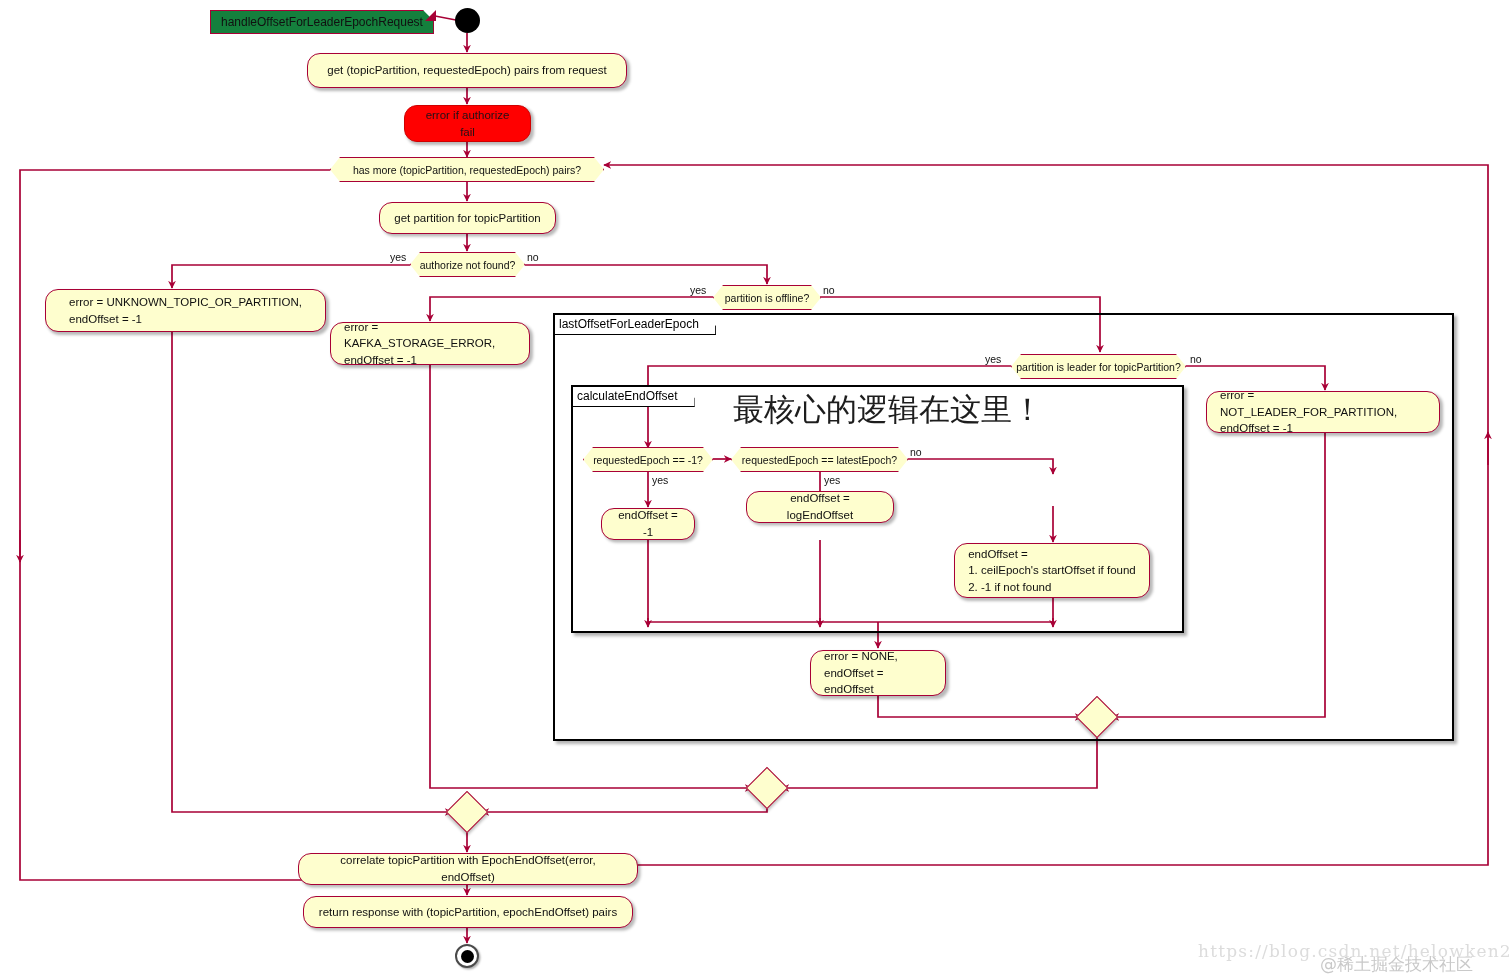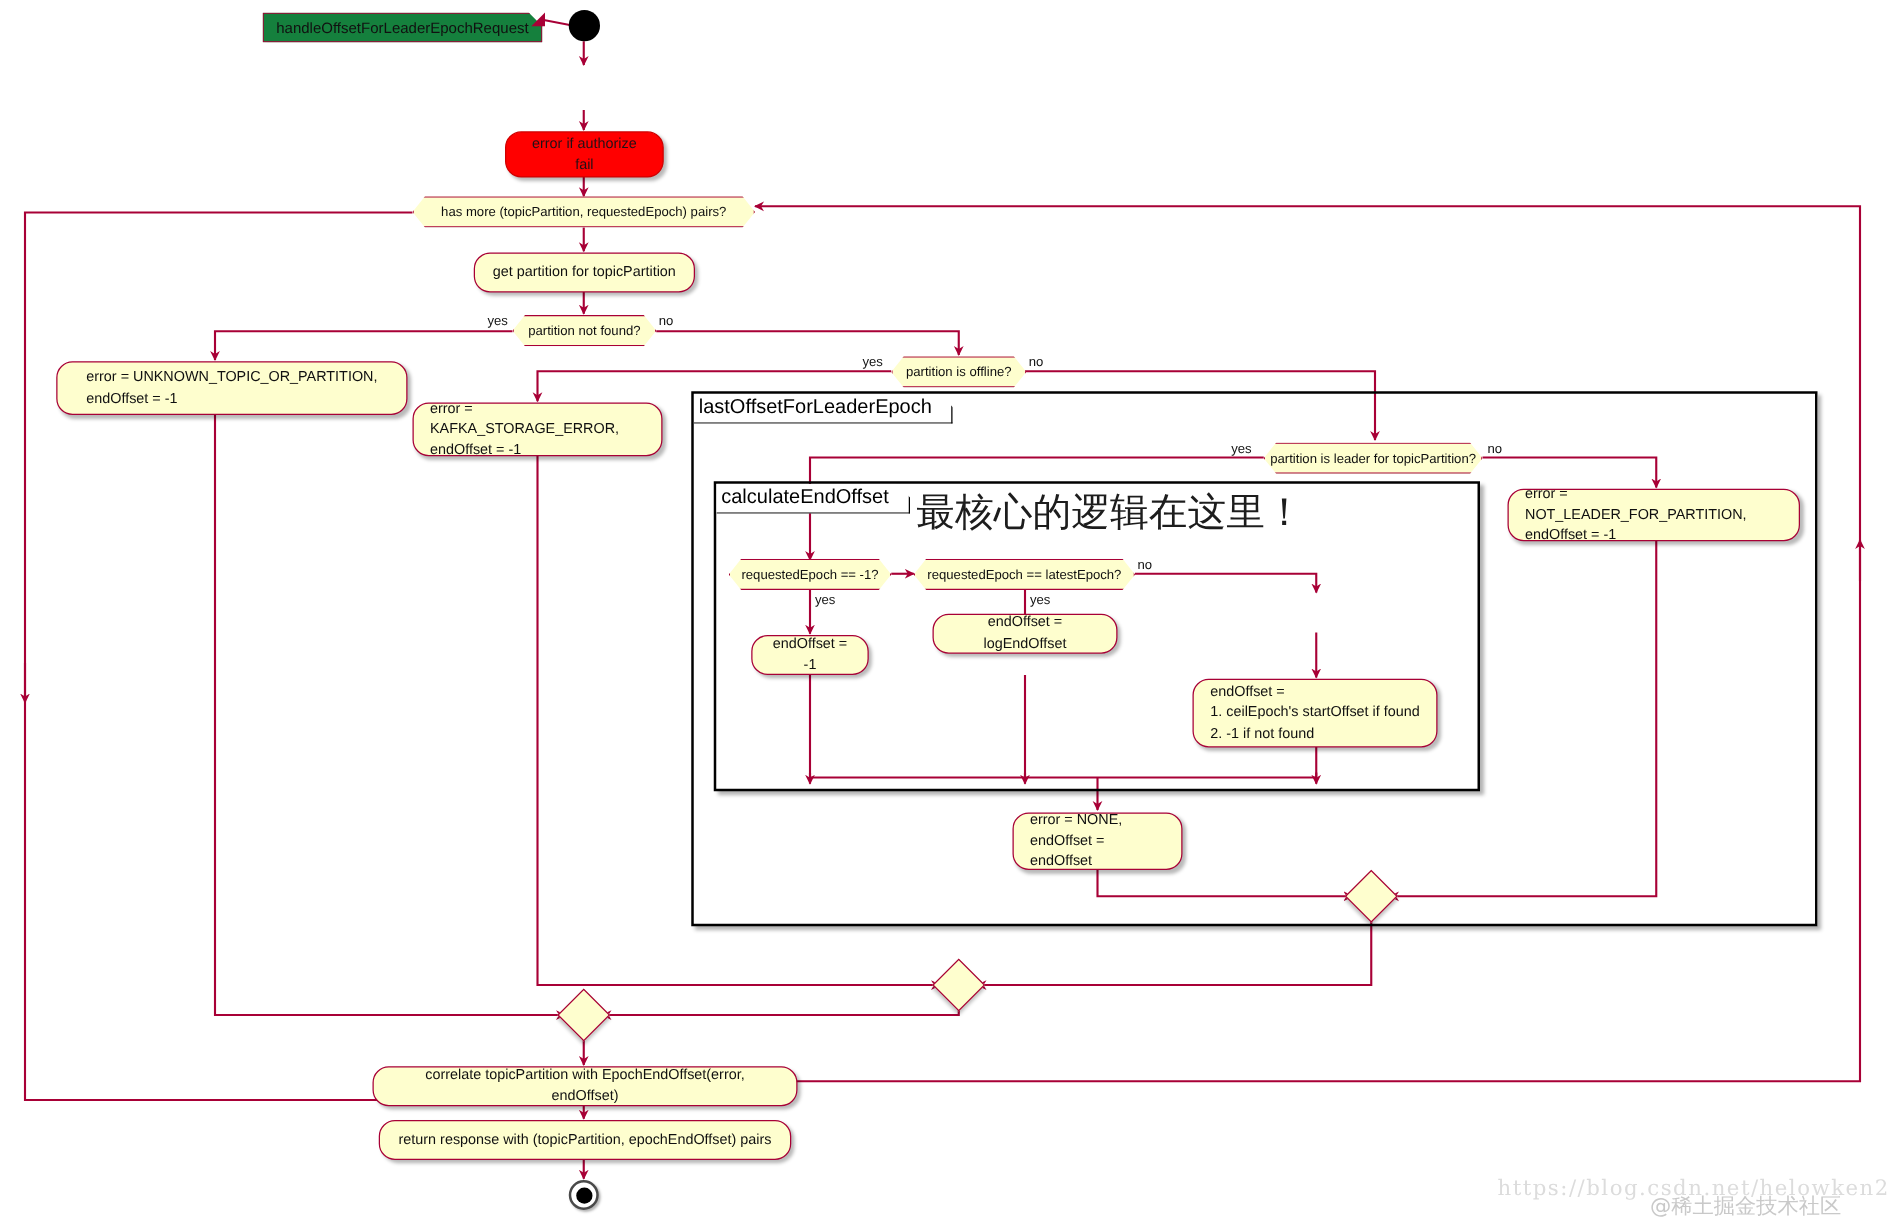--- a/index.html
+++ b/index.html
@@ -40,21 +40,21 @@
   .end-circle i{display:block;width:13px;height:13px;border-radius:50%;background:#000;}
 
   
   .partition{
     border:2.4px solid #000000;background:transparent;
     box-shadow:3px 3px 3px rgba(0,0,0,.30);
   }
   .partition-label{
     position:absolute;background:#ffffff;border:1.6px solid #000;
     border-top:none;border-left:none;
-    font-size:16px;color:#000;padding:2px 16px 3px 4px;white-space:nowrap;
+    font-size:12px;color:#000;padding:2px 16px 3px 4px;white-space:nowrap;
     clip-path:polygon(0 0,calc(100% - 11px) 0,100% 11px,100% 100%,0 100%);
   }
   .partition-title{
     position:absolute;font-size:31px;color:#1d1d1d;white-space:nowrap;
     font-family:"DejaVu Sans","Liberation Sans",sans-serif;font-weight:500;
   }
 
   
   .note{
     position:absolute;background:#15803d;border:1.6px solid #A80036;
@@ -158,28 +158,29 @@
     </g>
   </svg>
 
   <div class="note" style="left:210px;top:10px;">handleOffsetForLeaderEpochRequest</div>
   <div class="note-fold" style="left:425px;top:10px;"></div>
   <svg style="position:absolute;left:435px;top:14px;width:30px;height:14px;">
     <line x1="0" y1="2" x2="26" y2="7" stroke="#A80036" stroke-width="1.5"></line>
   </svg>
   <div class="node start-circle" style="left:455px;top:8px;"></div>
 
+  <div class="node activity center" style="left:307px;top:53px;width:320px;height:35px;">get (topicPartition, requestedEpoch) pairs from request</div>
 
   <div class="node activity center red" style="left:404px;top:105px;width:127px;height:37px;">error if authorize fail</div>
 
   <div class="node diamond-dec" style="left:330px;top:157px;width:274px;height:25px;">has more (topicPartition, requestedEpoch) pairs?</div>
 
   <div class="node activity center" style="left:379px;top:202px;width:177px;height:32px;">get partition for topicPartition</div>
 
-  <div class="node diamond-dec" style="left:410px;top:252px;width:115px;height:25px;">partition not found?</div>
+  <div class="node diamond-dec" style="left:410px;top:252px;width:115px;height:25px;">authorize not found?</div>
   <div class="edge-label" style="left:390px;top:251px;">yes</div>
   <div class="edge-label" style="left:527px;top:251px;">no</div>
 
   <div class="node activity" style="left:45px;top:289px;width:281px;height:43px;">error = UNKNOWN_TOPIC_OR_PARTITION,
 endOffset = -1</div>
 
   <div class="node diamond-dec" style="left:713px;top:285px;width:108px;height:25px;">partition is offline?</div>
   <div class="edge-label" style="left:690px;top:284px;">yes</div>
   <div class="edge-label" style="left:823px;top:284px;">no</div>
 

